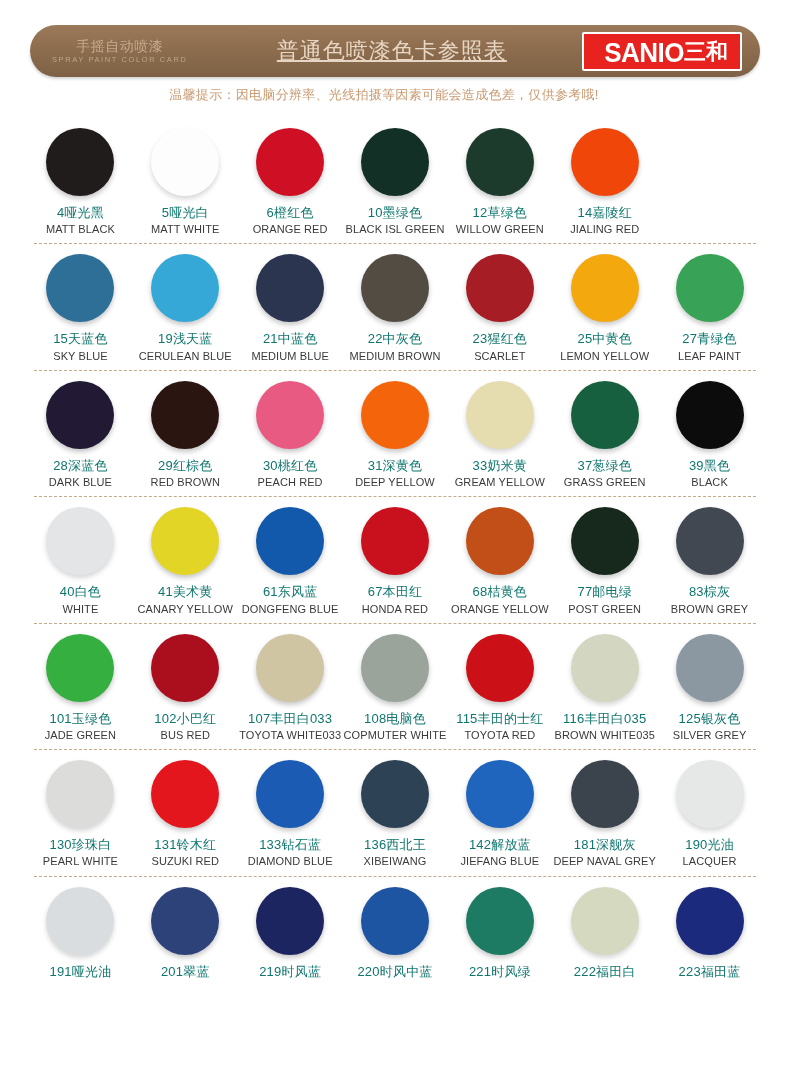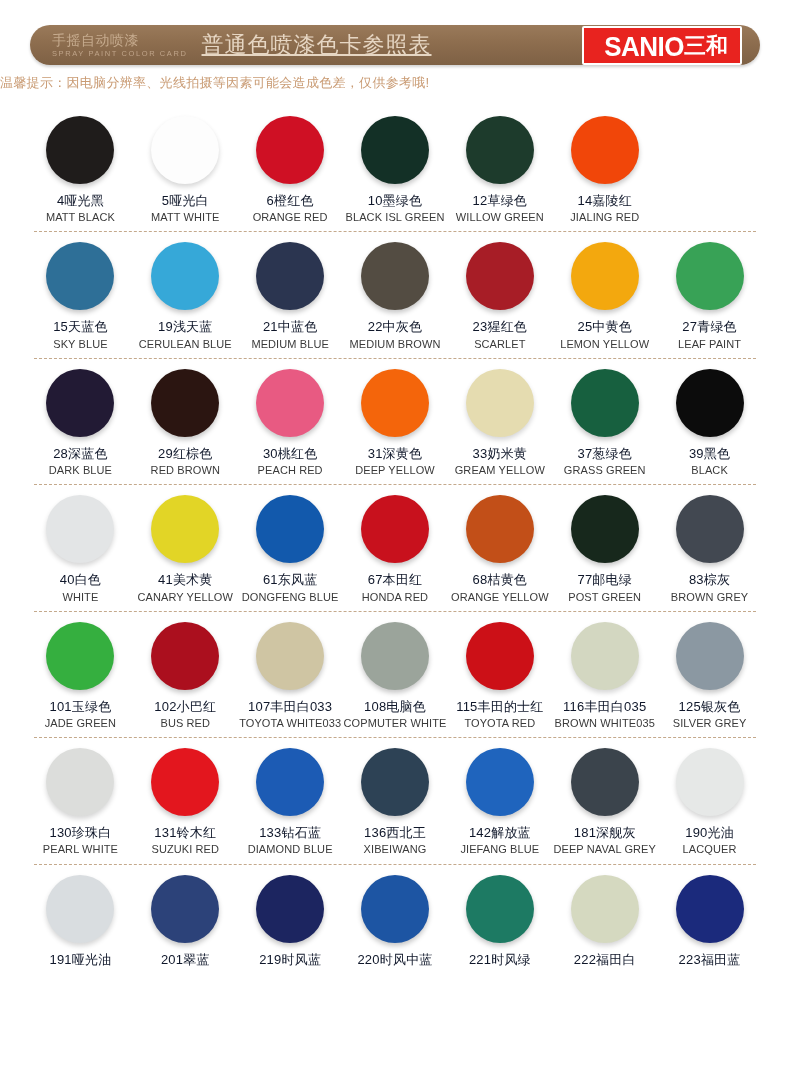--- a/index.html
+++ b/index.html
@@ -21,28 +21,29 @@
 
   
   .header-wrap {
     position: relative;
     width: 790px;
     padding: 25px 30px 0 30px;
   }
 
   .header-bar {
     position: relative;
-    height: 40px;
+    height: 52px;
     border-radius: 26px;
     background: linear-gradient(180deg, #9a7a5a 0%, #8d6d4e 45%, #7e6145 100%);
     box-shadow: 0 2px 3px rgba(0,0,0,0.18);
     display: flex;
     align-items: center;
     padding: 0 14px 0 22px;
     overflow: hidden;
+    text-align: center;
   }
 
   .header-sub {
     display: flex;
     flex-direction: column;
     justify-content: center;
     line-height: 1.0;
     margin-right: 14px;
     flex: 0 0 auto;
   }
@@ -95,21 +96,21 @@
   .logo-cn {
     font-size: 22px;
     font-weight: 700;
     color: #ffffff;
     line-height: 1;
     white-space: nowrap;
   }
 
   
   .notice {
-    text-align: left;
+    text-align: center;
     padding: 9px 22px 0 0;
     font-size: 13px;
     color: #c99a72;
     letter-spacing: 0.3px;
     white-space: nowrap;
   }
 
   
   .grid {
     padding: 14px 28px 0 28px;
@@ -143,21 +144,21 @@
     border-radius: 50%;
     box-shadow: 0 3px 5px rgba(0,0,0,0.22);
   }
   .dot.light {
     box-shadow: 0 3px 5px rgba(0,0,0,0.16);
   }
 
   .label-cn {
     margin-top: 9px;
     font-size: 13px;
-    color: #0f172a;
+    color: #0f766e;
     font-weight: 500;
     line-height: 1.25;
     white-space: nowrap;
     letter-spacing: 0.2px;
   }
   .label-en {
     margin-top: 2px;
     font-size: 11px;
     color: #3a3a3a;
     line-height: 1.2;

